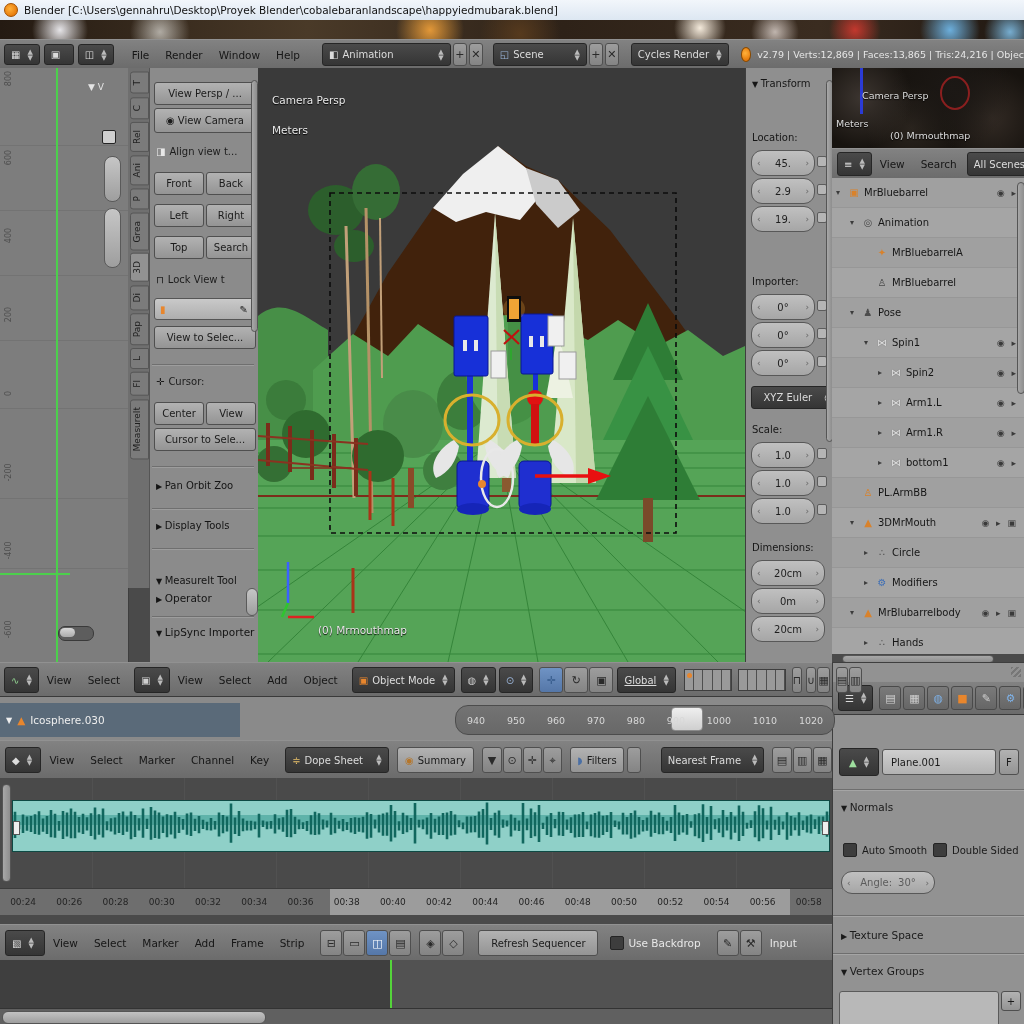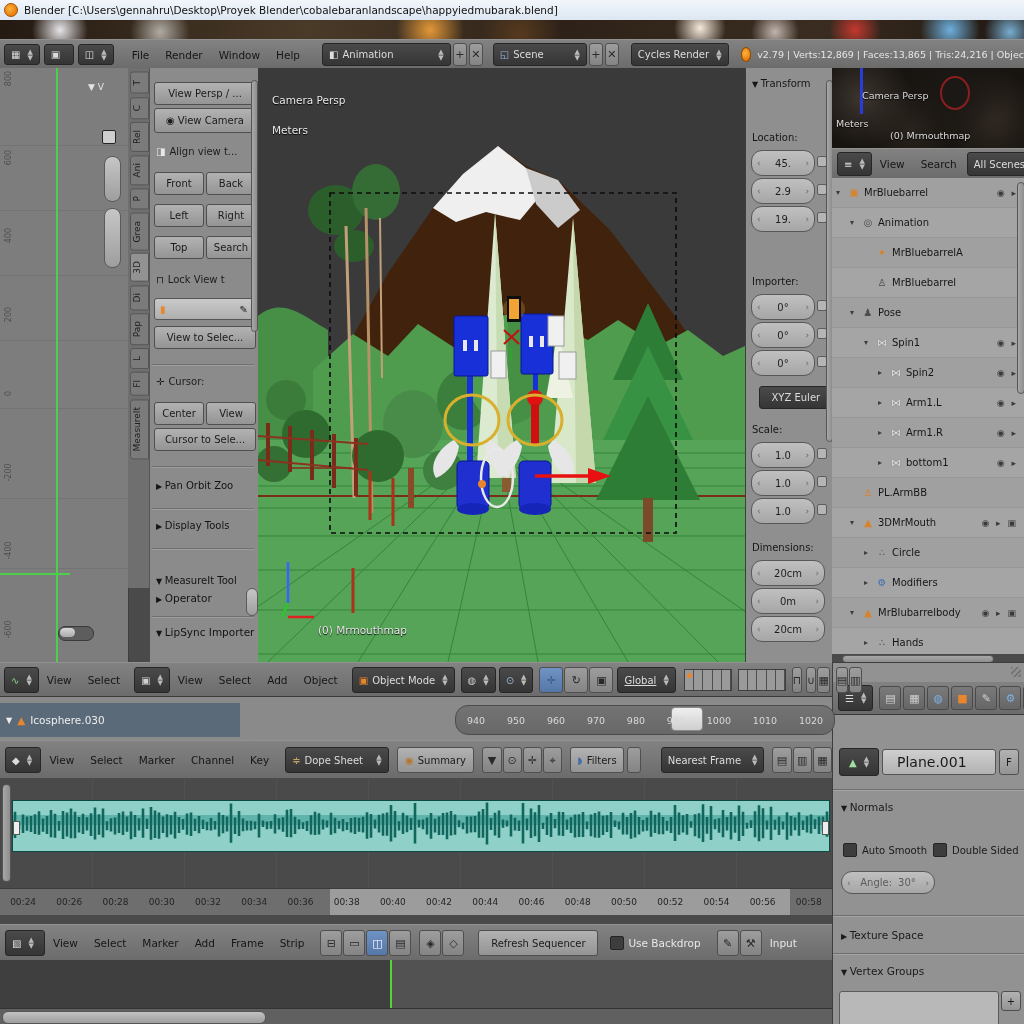--- a/index.html
+++ b/index.html
@@ -454,21 +454,21 @@
     </div>
     <div class="np-title" style="top:208px">Importer:</div>
     <div class="np-pill pill" style="top:226px">0°</div>
     <div class="np-pill pill" style="top:254px">0°</div>
     <div class="np-pill pill" style="top:282px">0°</div>
     <div class="lockcol" style="top:232px">
       <span class="lockbox"></span>
         <span class="lockbox"></span>
         <span class="lockbox"></span>
     </div>
-    <div class="btn-dark" style="position:absolute;left:5px;top:318px;width:72px;height:21px;margin-left:8px;">
+    <div class="btn-dark" style="position:absolute;left:5px;top:318px;width:72px;height:21px;">
       <span style="flex:1;text-align:center;">XYZ Euler</span>
         <span class="updn">▲<br>▼</span>
     </div>
     <div class="np-title" style="top:356px">Scale:</div>
     <div class="np-pill pill" style="top:374px">1.0</div>
     <div class="np-pill pill" style="top:402px">1.0</div>
     <div class="np-pill pill" style="top:430px">1.0</div>
     <div class="lockcol" style="top:380px">
       <span class="lockbox"></span>
         <span class="lockbox"></span>
@@ -664,21 +664,21 @@
             <span class="t-blue">⚙</span>
           </div>
           <div class="ptab"></div>
         </div>
     </div>
     <div style="position:absolute;left:6px;top:84px;width:180px;height:30px;display:flex;align-items:center;gap:3px;">
       <div class="btn-dark" style="width:26px;height:26px;justify-content:center;">
           <span style="color:#9fdf9f;">▲</span>
           <span class="updn">▲<br>▼</span>
         </div>
-      <div style="flex:1;height:24px;background:linear-gradient(#cfcfcf,#b2b2b2);border:1px solid #555;border-radius:3px;display:flex;align-items:center;padding-left:14px;font-size:14px;color:#1a1a1a;">Plane.001</div>
+      <div style="flex:1;height:24px;background:linear-gradient(#cfcfcf,#b2b2b2);border:1px solid #555;border-radius:3px;display:flex;align-items:center;padding-left:8px;font-size:10px;color:#1a1a1a;">Plane.001</div>
       <div class="btn" style="width:18px;height:24px;">F</div>
     </div>
     <div class="hrline" style="top:126px"></div>
     <div class="prop-label panel-open" style="top:138px">Normals</div>
     <div style="position:absolute;left:10px;top:180px;display:flex;align-items:center;gap:5px;">
       <span class="chk"></span>
       <span style="font-size:10px;color:#1a1a1a;">Auto Smooth</span>
     </div>
     <div style="position:absolute;left:100px;top:180px;display:flex;align-items:center;gap:5px;">
       <span class="chk"></span>

